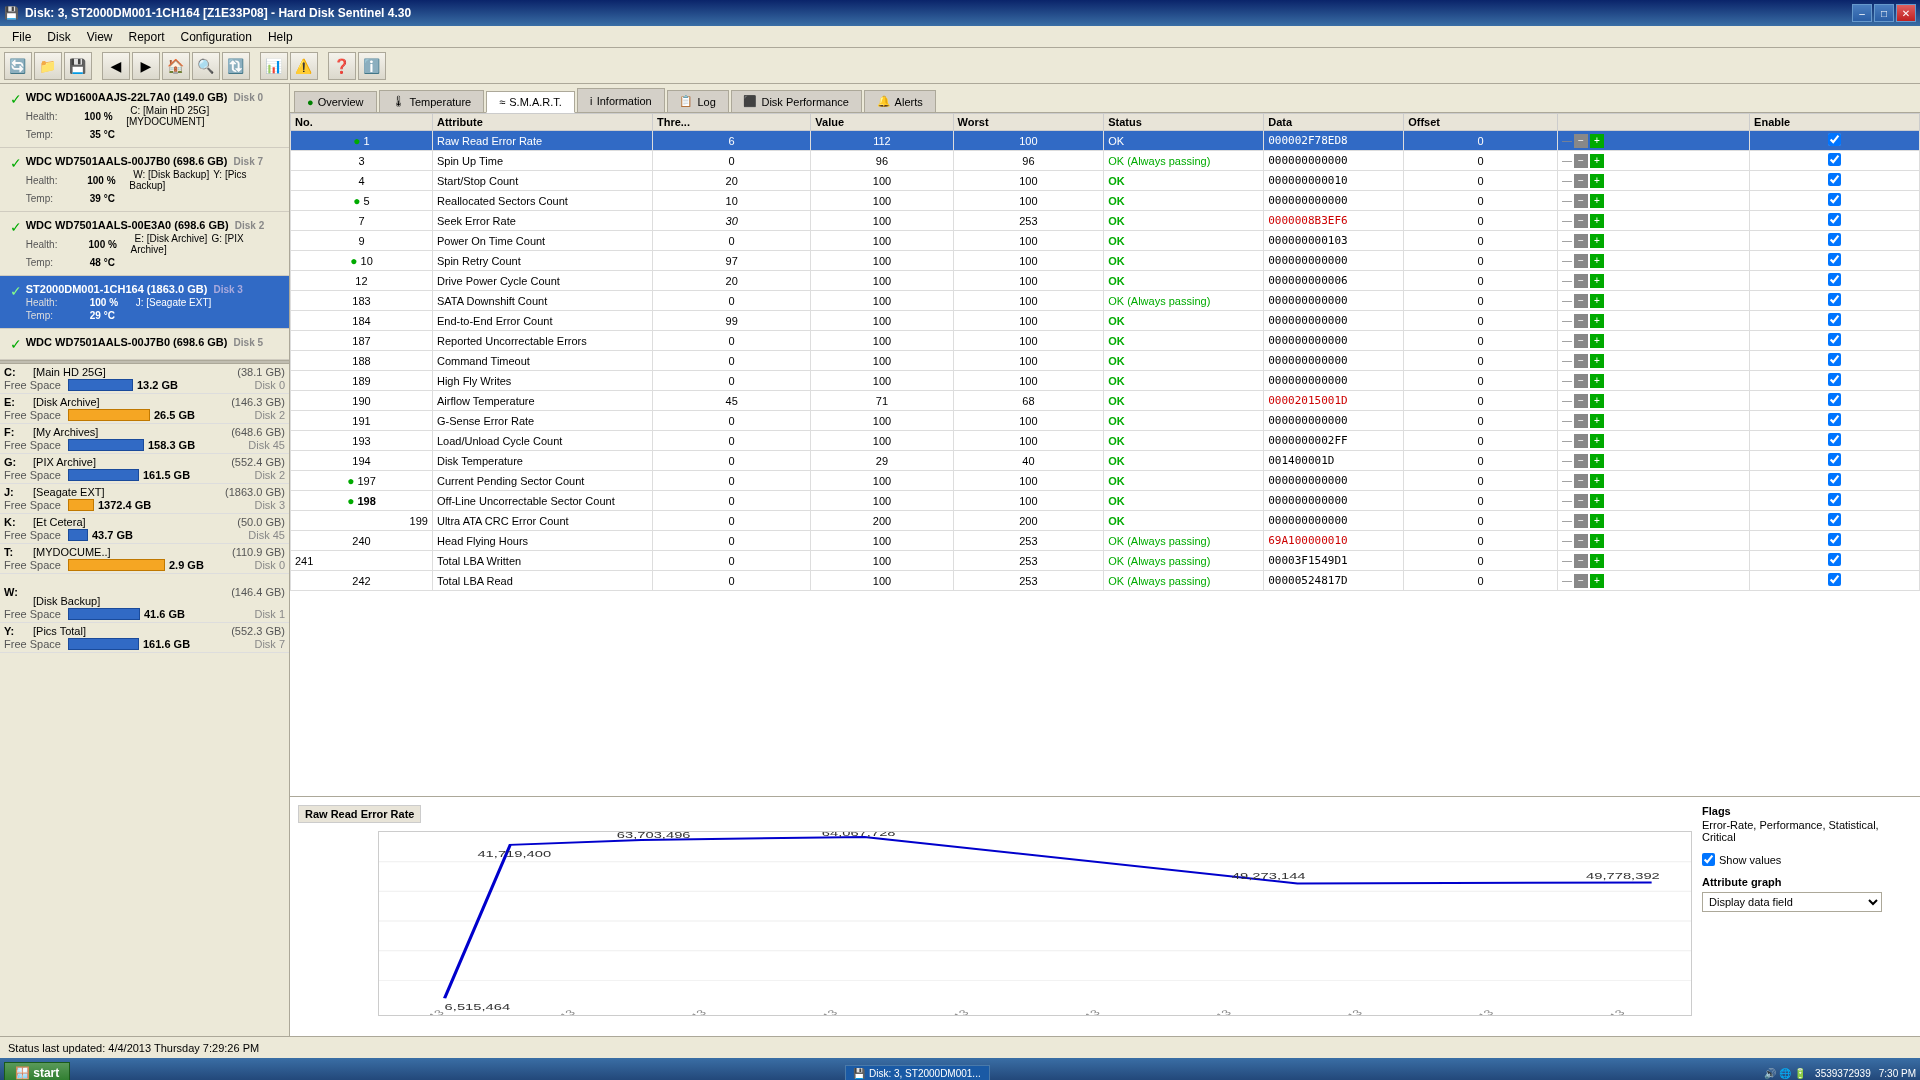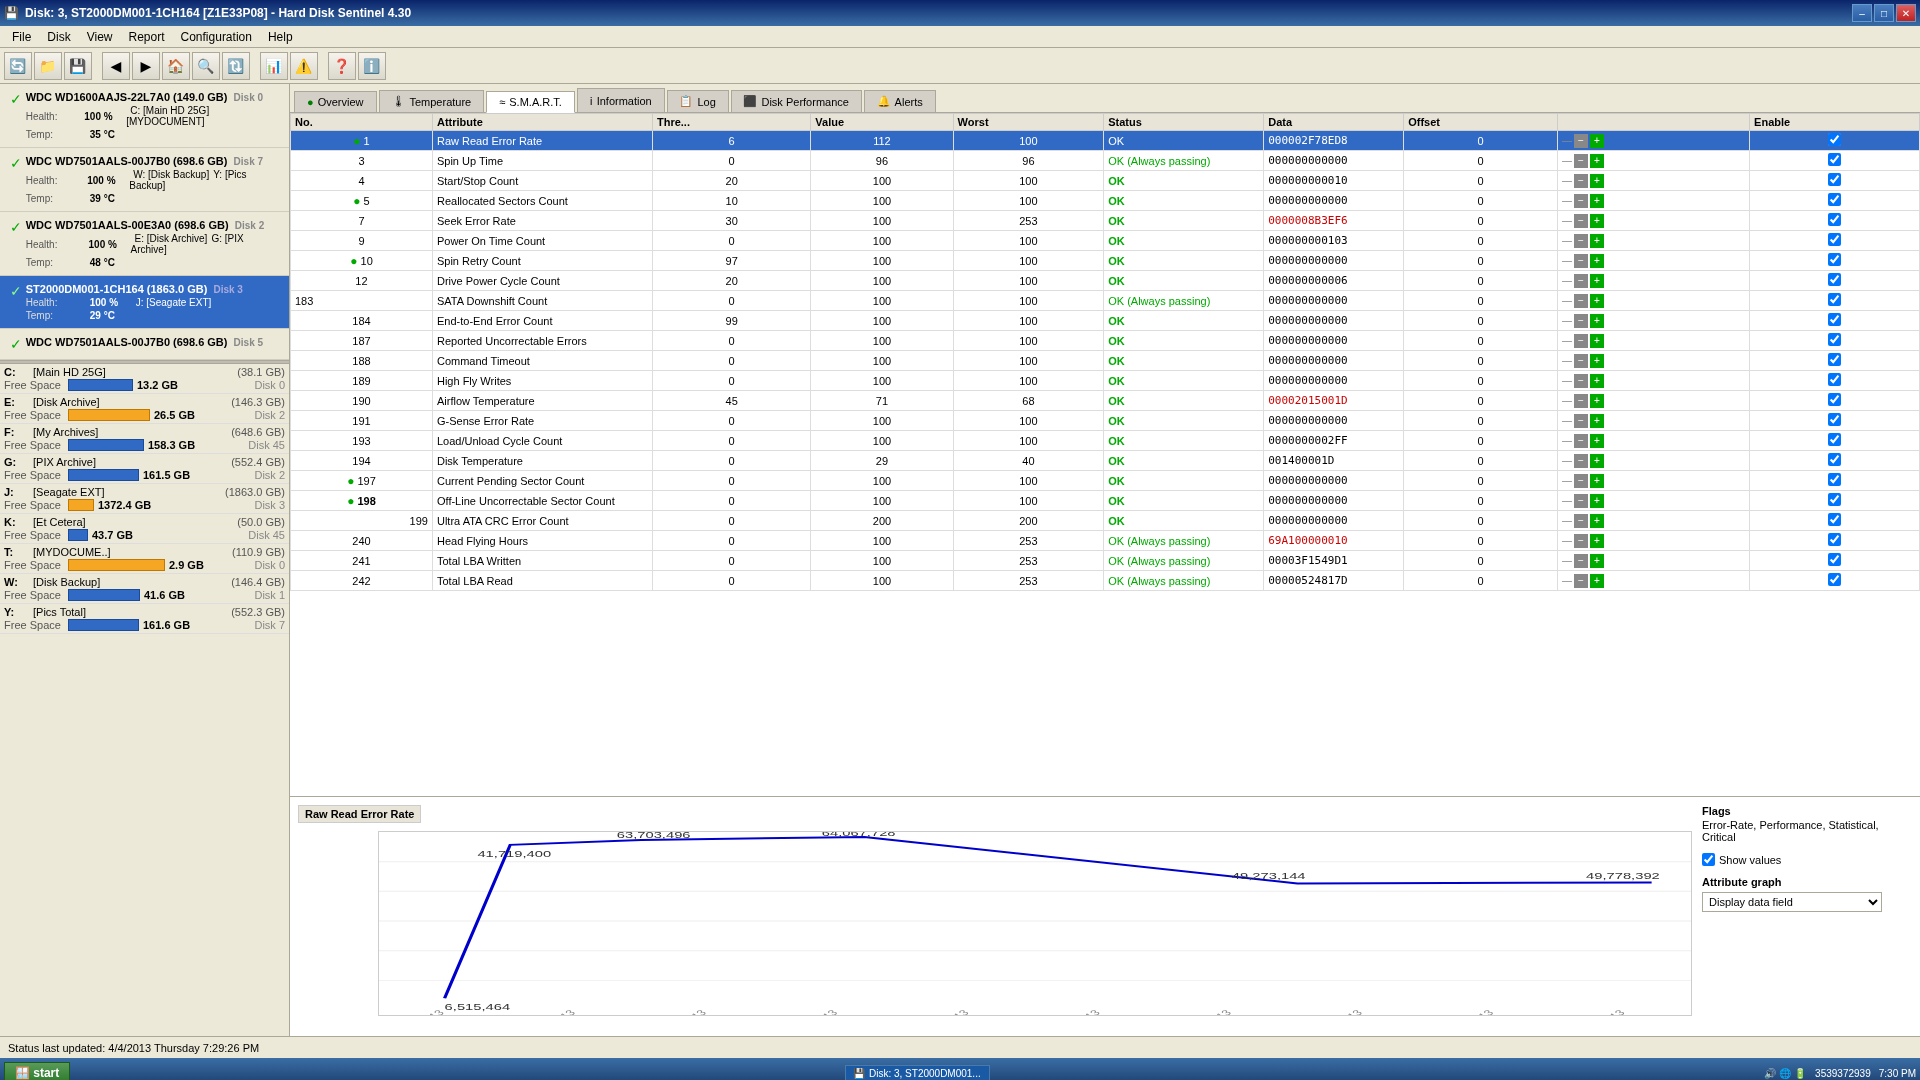--- a/index.html
+++ b/index.html
@@ -305,21 +305,21 @@
     <div style="display:flex;align-items:center;gap:4px;margin-top:1px;">
       <span style="color:#555;min-width:60px;">Free Space</span>
       <div style="width:97px;height:12px;background:#f5a623;border:1px solid #c07800;"></div>
       <span style="font-weight:bold;">2.9 GB</span>
       <span style="color:#888;margin-left:auto;">Disk 0</span>
     </div>
   </div>
         <div style="padding: 2px 4px; border-bottom: 1px solid rgb(221, 221, 221); cursor: pointer;">
     <div style="display:flex;justify-content:space-between;align-items:center;">
       <span style="font-weight:bold;min-width:25px;">W:</span>
-      <span style="flex:1;padding:0 4px;">[Disk Backup]</span>
+      <span style="flex:1;padding:0 4px;margin-top:19px;">[Disk Backup]</span>
       <span style="color:#555;min-width:70px;text-align:right;">(146.4 GB)</span>
     </div>
     <div style="display:flex;align-items:center;gap:4px;margin-top:1px;">
       <span style="color:#555;min-width:60px;">Free Space</span>
       <div style="width:72px;height:12px;background:#316ac5;border:1px solid #1a4a9a;"></div>
       <span style="font-weight:bold;">41.6 GB</span>
       <span style="color:#888;margin-left:auto;">Disk 1</span>
     </div>
   </div>
         <div style="padding: 2px 4px; border-bottom: 1px solid rgb(221, 221, 221); cursor: pointer;">
@@ -453,21 +453,21 @@
     </td>
     <td style="text-align:center;">
       <input type="checkbox" checked="" class="enable-check" style="">
     </td>
   </tr>
             <tr>
     <td style="text-align:center;">
       7
     </td>
     <td>Seek Error Rate</td>
-    <td style="text-align:center;">30</td>
+    <td style="text-align:center;font-style:italic;">30</td>
     <td style="text-align:center;">100</td>
     <td style="text-align:center;">253</td>
     <td class="status-ok">OK</td>
     <td style="font-family:monospace;color:#cc0000;">0000008B3EF6</td>
     <td style="text-align:center;">0</td>
     <td>
       <div style="display:flex;align-items:center;gap:2px;">
         <span style="color:#888;font-size:10px;">—</span>
         <button class="minus-btn">−</button>
         <button class="plus-btn">+</button>
@@ -537,21 +537,21 @@
         <span style="color:#888;font-size:10px;">—</span>
         <button class="minus-btn">−</button>
         <button class="plus-btn">+</button>
       </div>
     </td>
     <td style="text-align:center;">
       <input type="checkbox" checked="" class="enable-check" style="">
     </td>
   </tr>
             <tr>
-    <td style="">
+    <td style="text-align:center;">
       183
     </td>
     <td>SATA Downshift Count</td>
     <td style="text-align:center;">0</td>
     <td style="text-align:center;">100</td>
     <td style="text-align:center;">100</td>
     <td class="status-ok-always">OK (Always passing)</td>
     <td style="font-family:monospace;color:#000;">000000000000</td>
     <td style="text-align:center;">0</td>
     <td>
@@ -823,21 +823,21 @@
         <span style="color:#888;font-size:10px;">—</span>
         <button class="minus-btn">−</button>
         <button class="plus-btn">+</button>
       </div>
     </td>
     <td style="text-align:center;">
       <input type="checkbox" checked="" class="enable-check" style="">
     </td>
   </tr>
             <tr>
-    <td style="text-align:center;">
+    <td style="text-align:left;">
       241
     </td>
     <td>Total LBA Written</td>
     <td style="text-align:center;">0</td>
     <td style="text-align:center;">100</td>
     <td style="text-align:center;">253</td>
     <td class="status-ok-always">OK (Always passing)</td>
     <td style="font-family:monospace;color:#000;">00003F1549D1</td>
     <td style="text-align:center;">0</td>
     <td>

